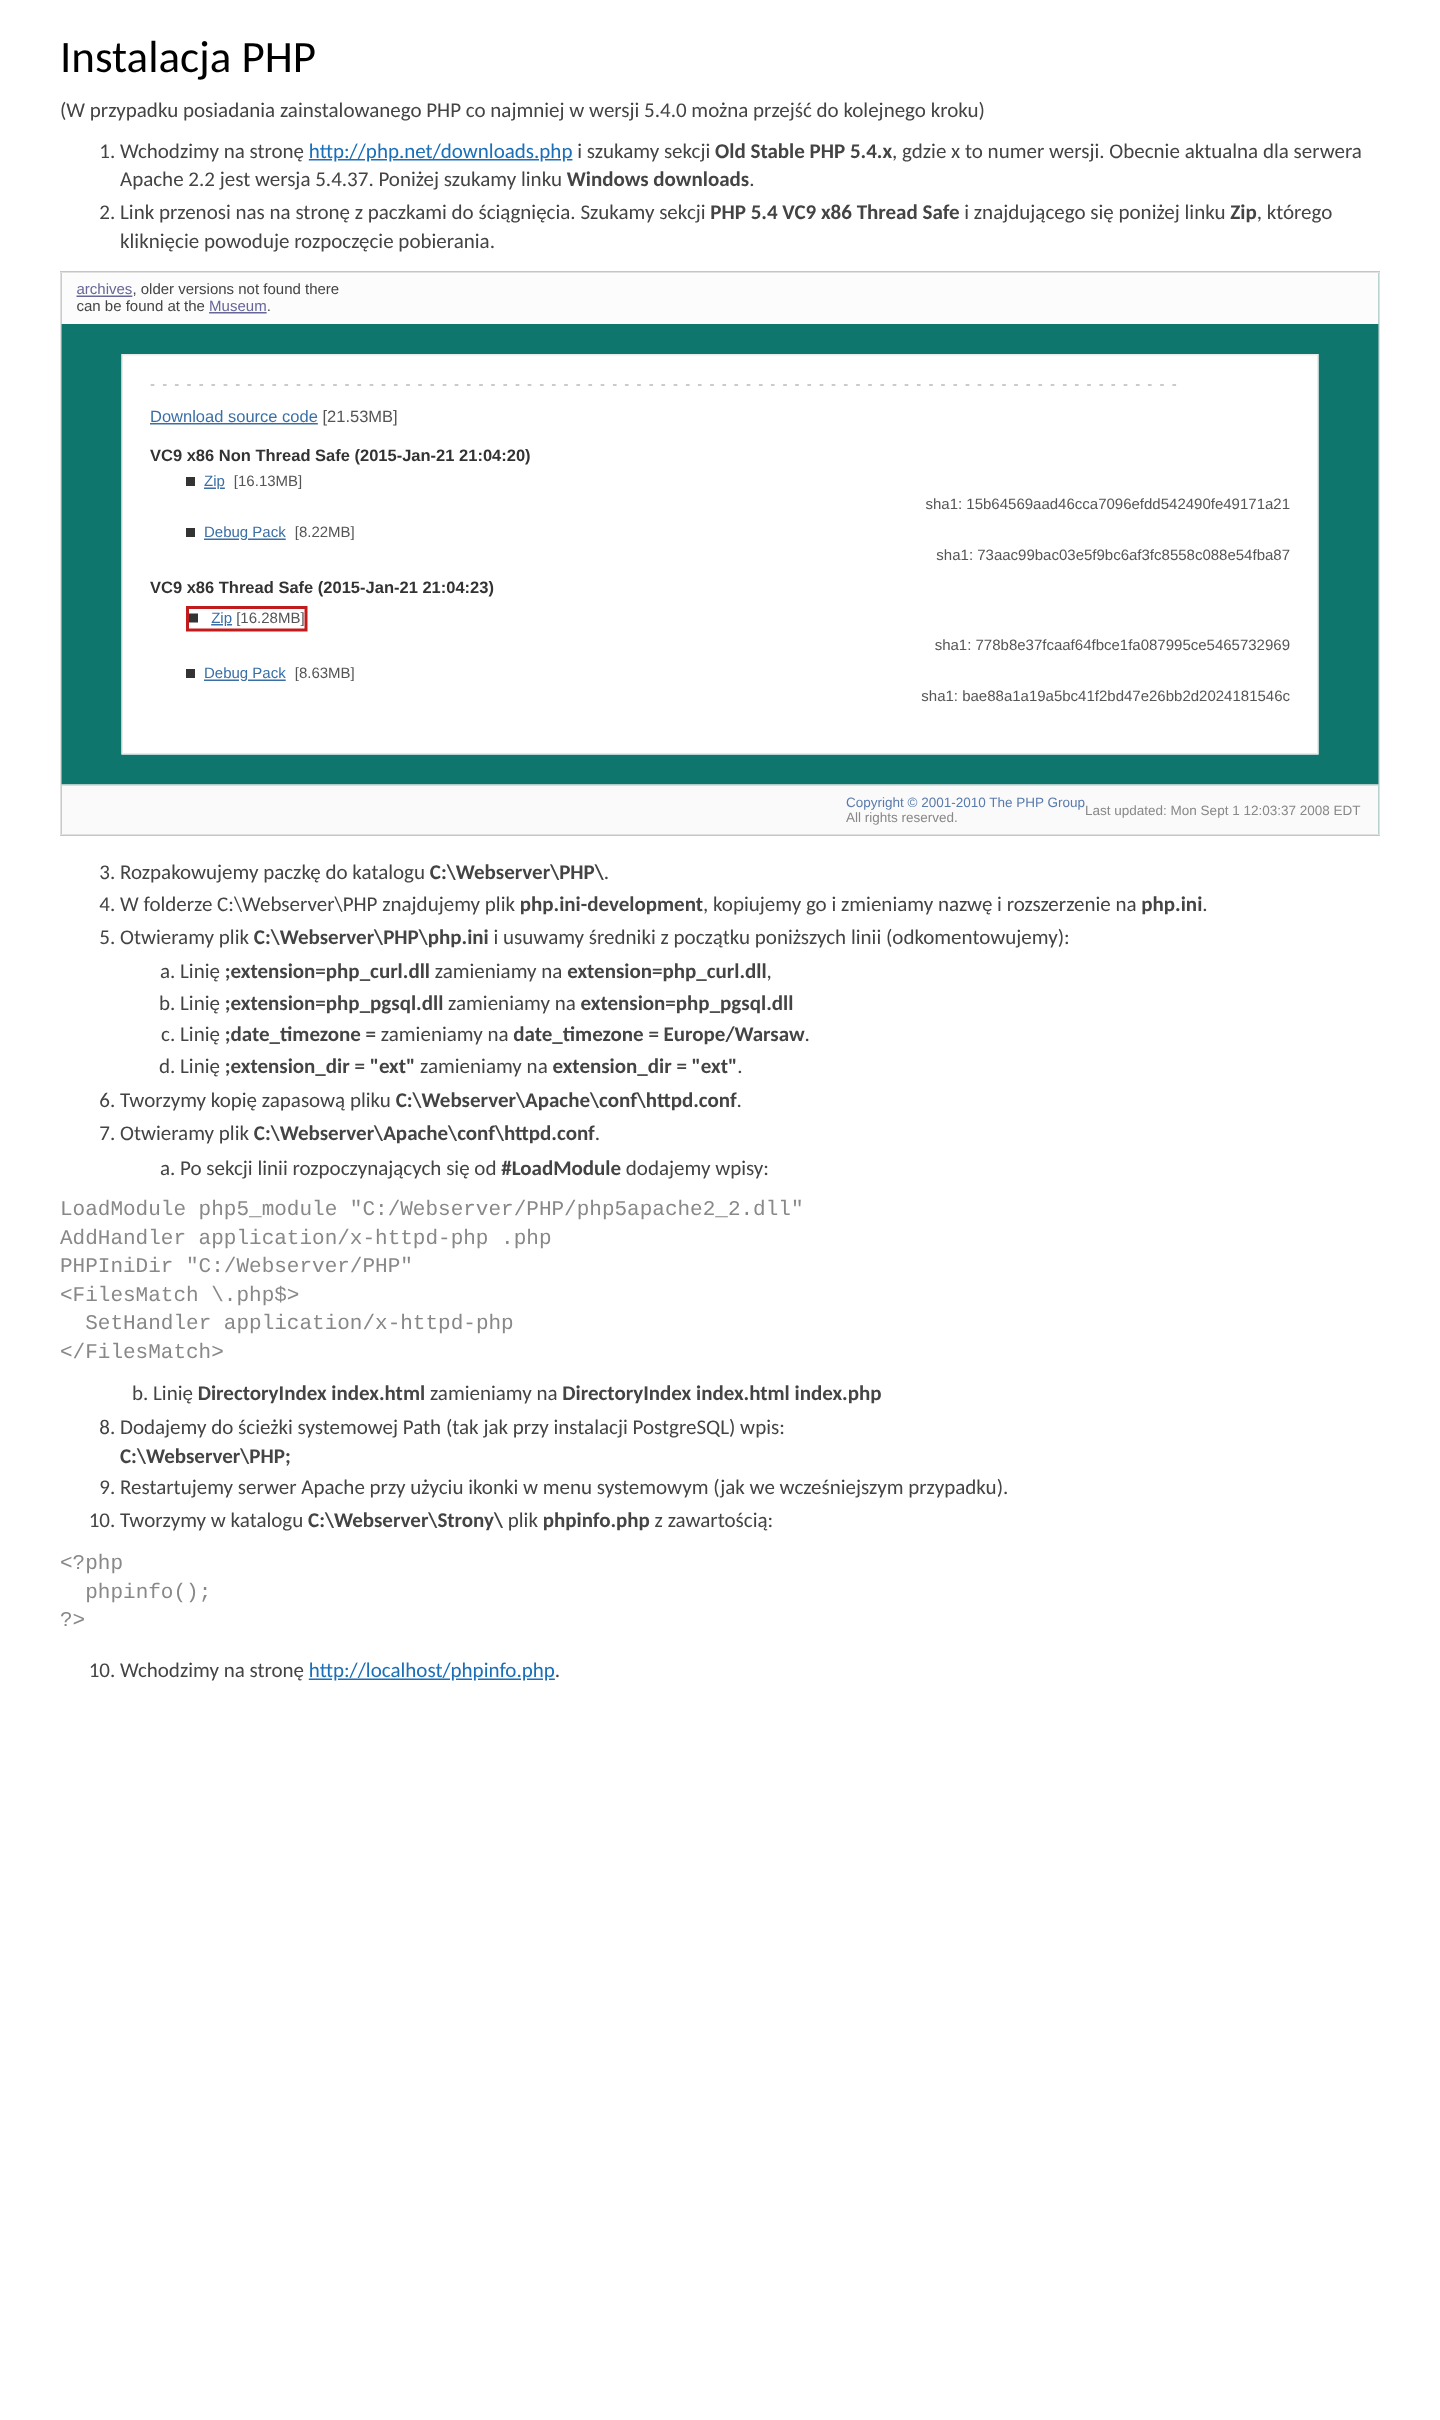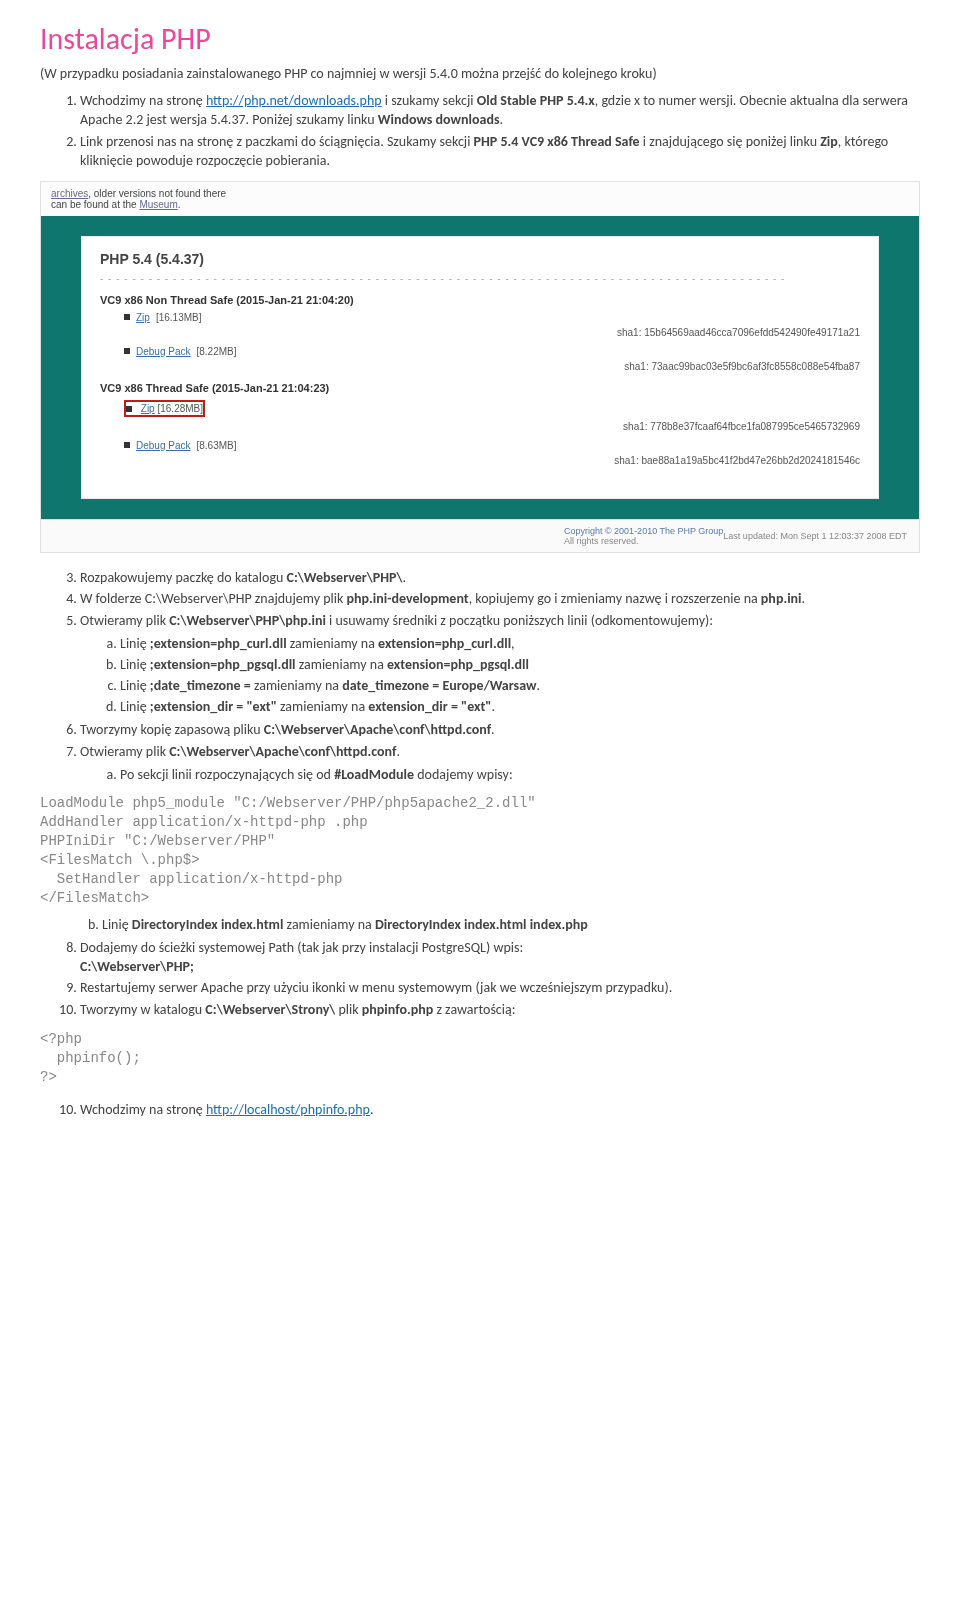--- a/index.html
+++ b/index.html
@@ -7,21 +7,21 @@
     padding: 0;
     font-family: Calibri, Arial, sans-serif;
     background: #ffffff;
     width: 960px;
     color: #333;
   }
   .page {
     padding: 20px 40px;
   }
   h1 {
-    color: #ec4899;
+    color: #000000;
     font-weight: normal;
     font-size: 30px;
     margin: 0 0 8px 0;
   }
   p.intro {
     margin: 0 0 10px 0;
     font-size: 14px;
     color: #444;
   }
   ol.main-list {
@@ -172,22 +172,25 @@
     </li>
   </ol>
 
   <div class="screenshot">
     <div class="ss-top">
       <span class="ss-museum">archives</span><span>, older versions not found there</span><br>
       <span>can be found at the </span><span class="ss-museum">Museum</span><span>.</span>
     </div>
 
     <div class="ss-card">
-      <div class="ss-title">PHP 5.4 (5.4.37)</div>
       <div class="ss-dashline">- - - - - - - - - - - - - - - - - - - - - - - - - - - - - - - - - - - - - - - - - - - - - - - - - - - - - - - - - - - - - - - - - - - - - - - - - - - - - - - - - - - - -</div>
+      <div class="ss-dl-line">
+        <a href="#" class="ss-link">Download source code</a>
+        <span class="ss-size">[21.53MB]</span>
+      </div>
 
       <div class="ss-subhead">VC9 x86 Non Thread Safe (2015-Jan-21 21:04:20)</div>
       <div class="ss-item">
         <div class="ss-item-row">
           <span class="bullet"></span>
           <a href="#" class="ss-link">Zip</a>
           <span class="ss-size">[16.13MB]</span>
         </div>
       </div>
       <div class="ss-sha">sha1: 15b64569aad46cca7096efdd542490fe49171a21</div>

